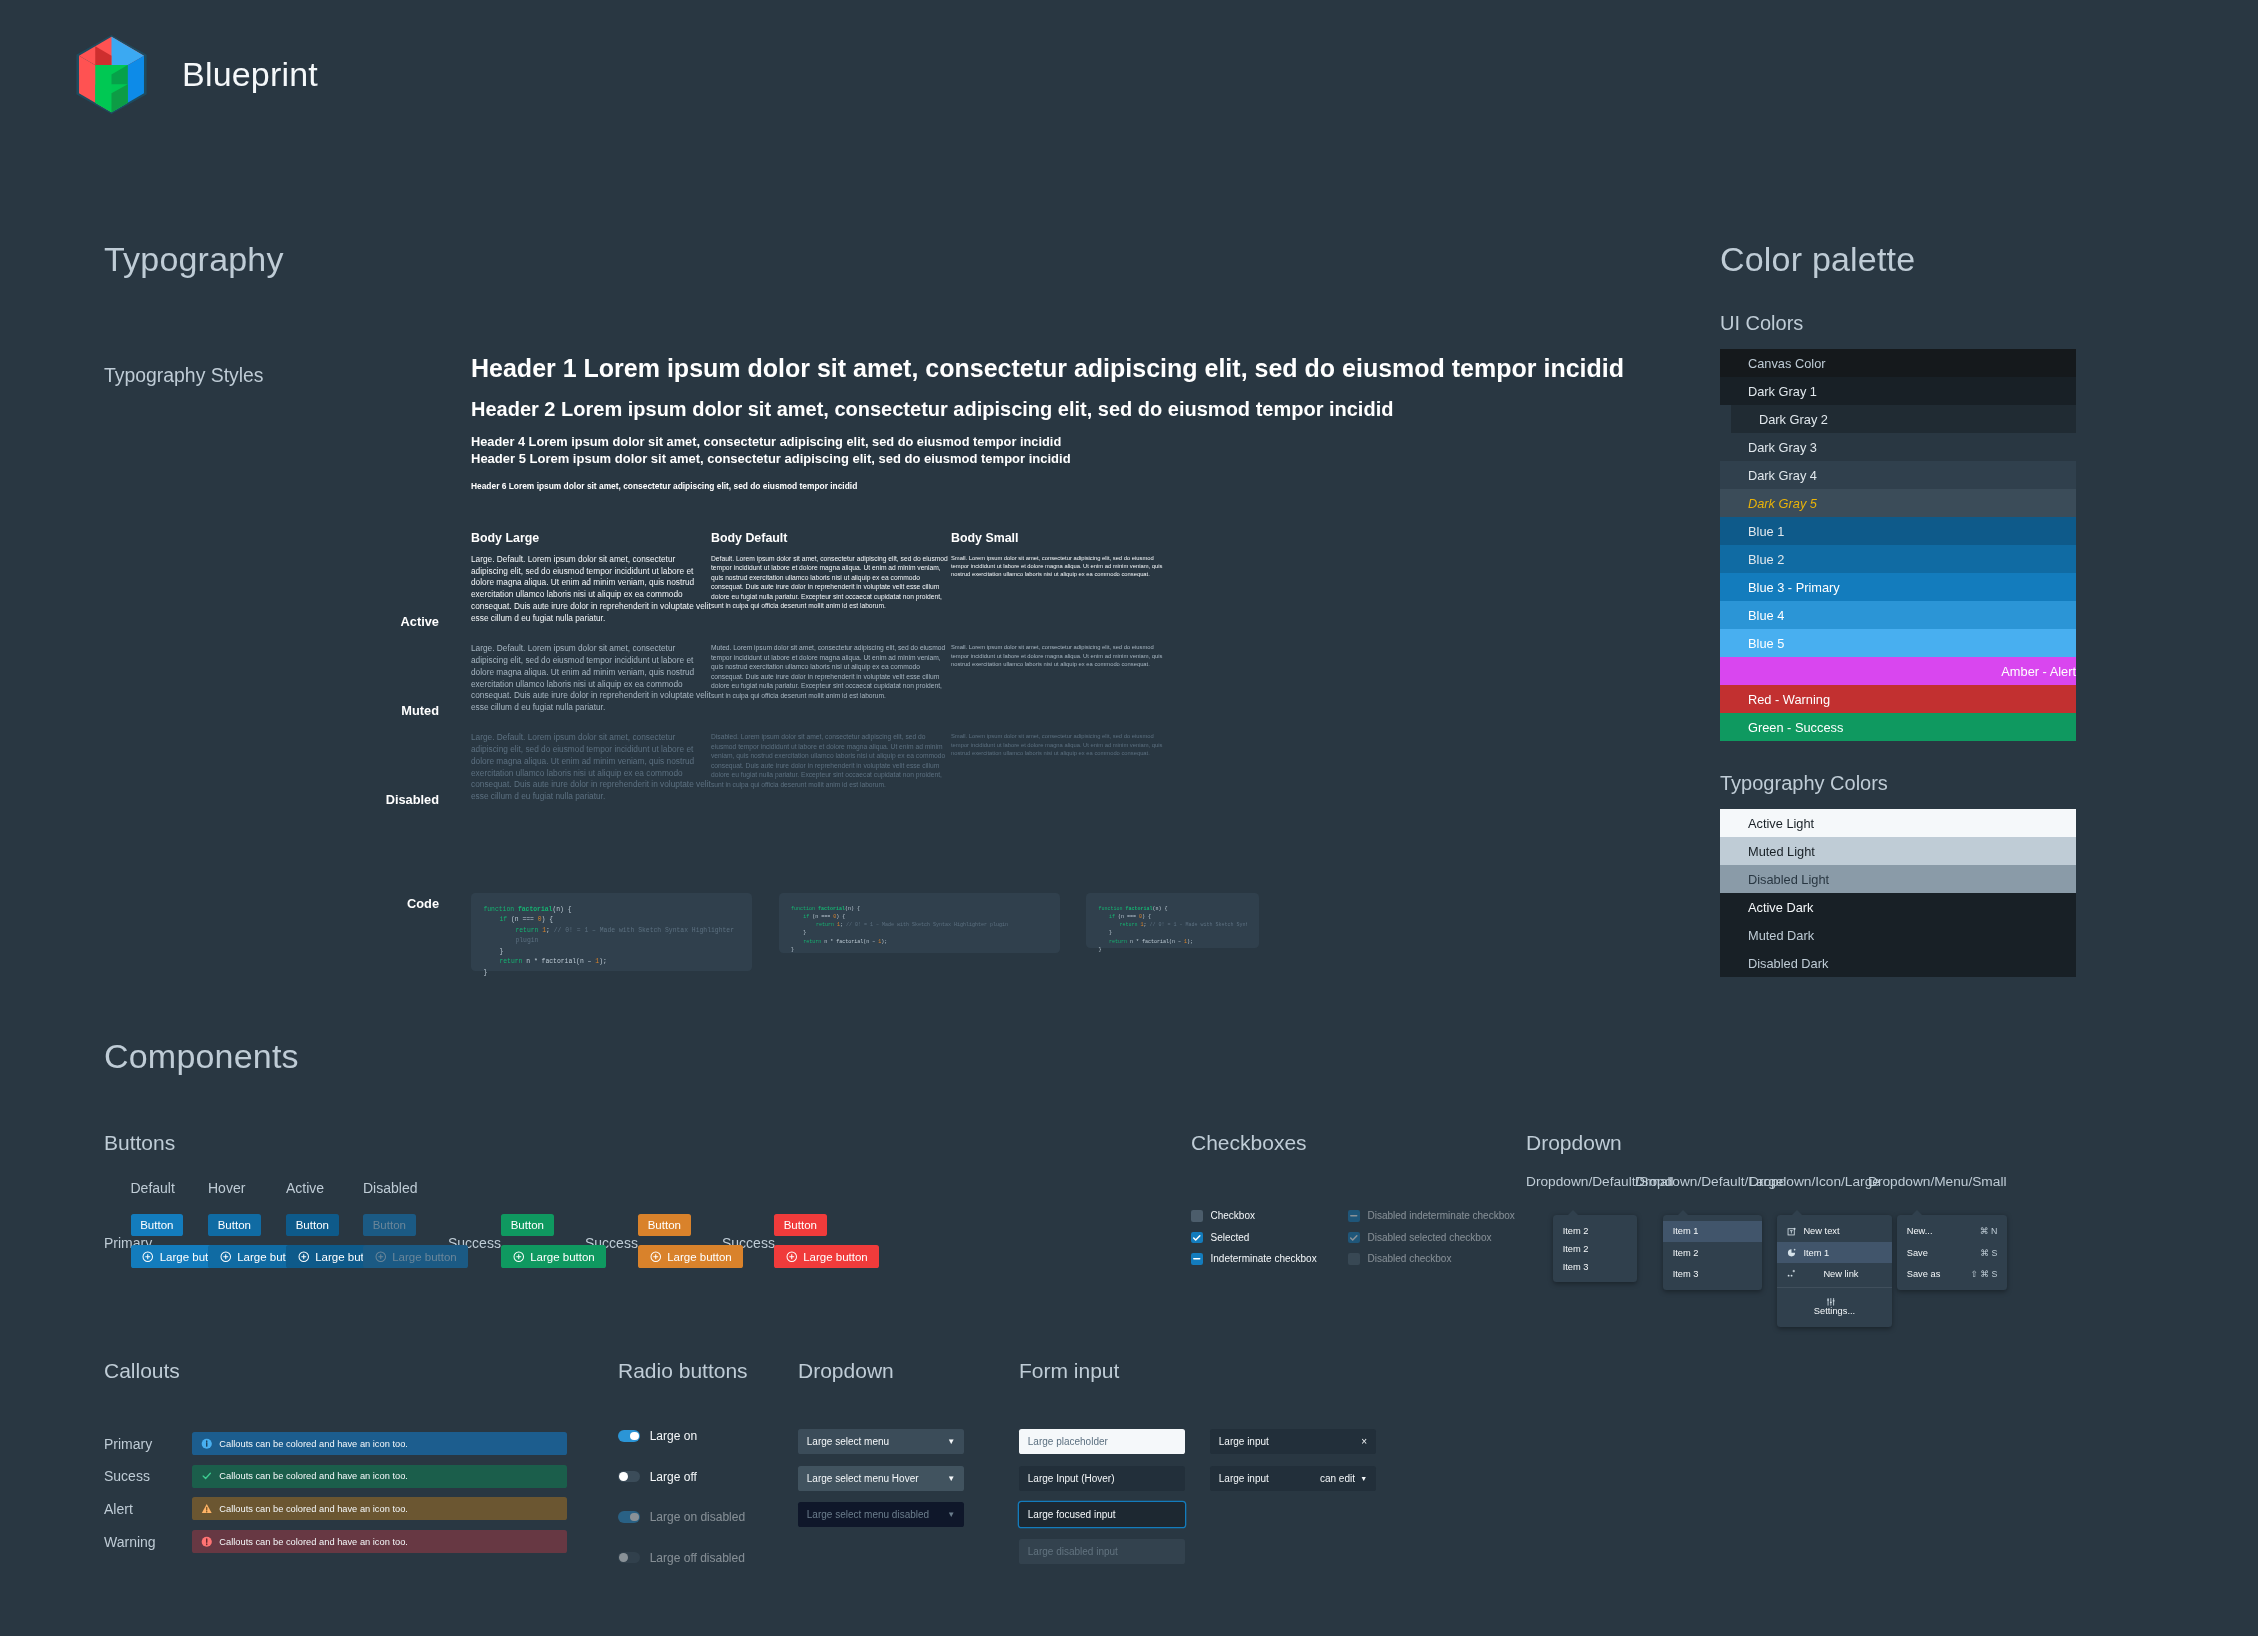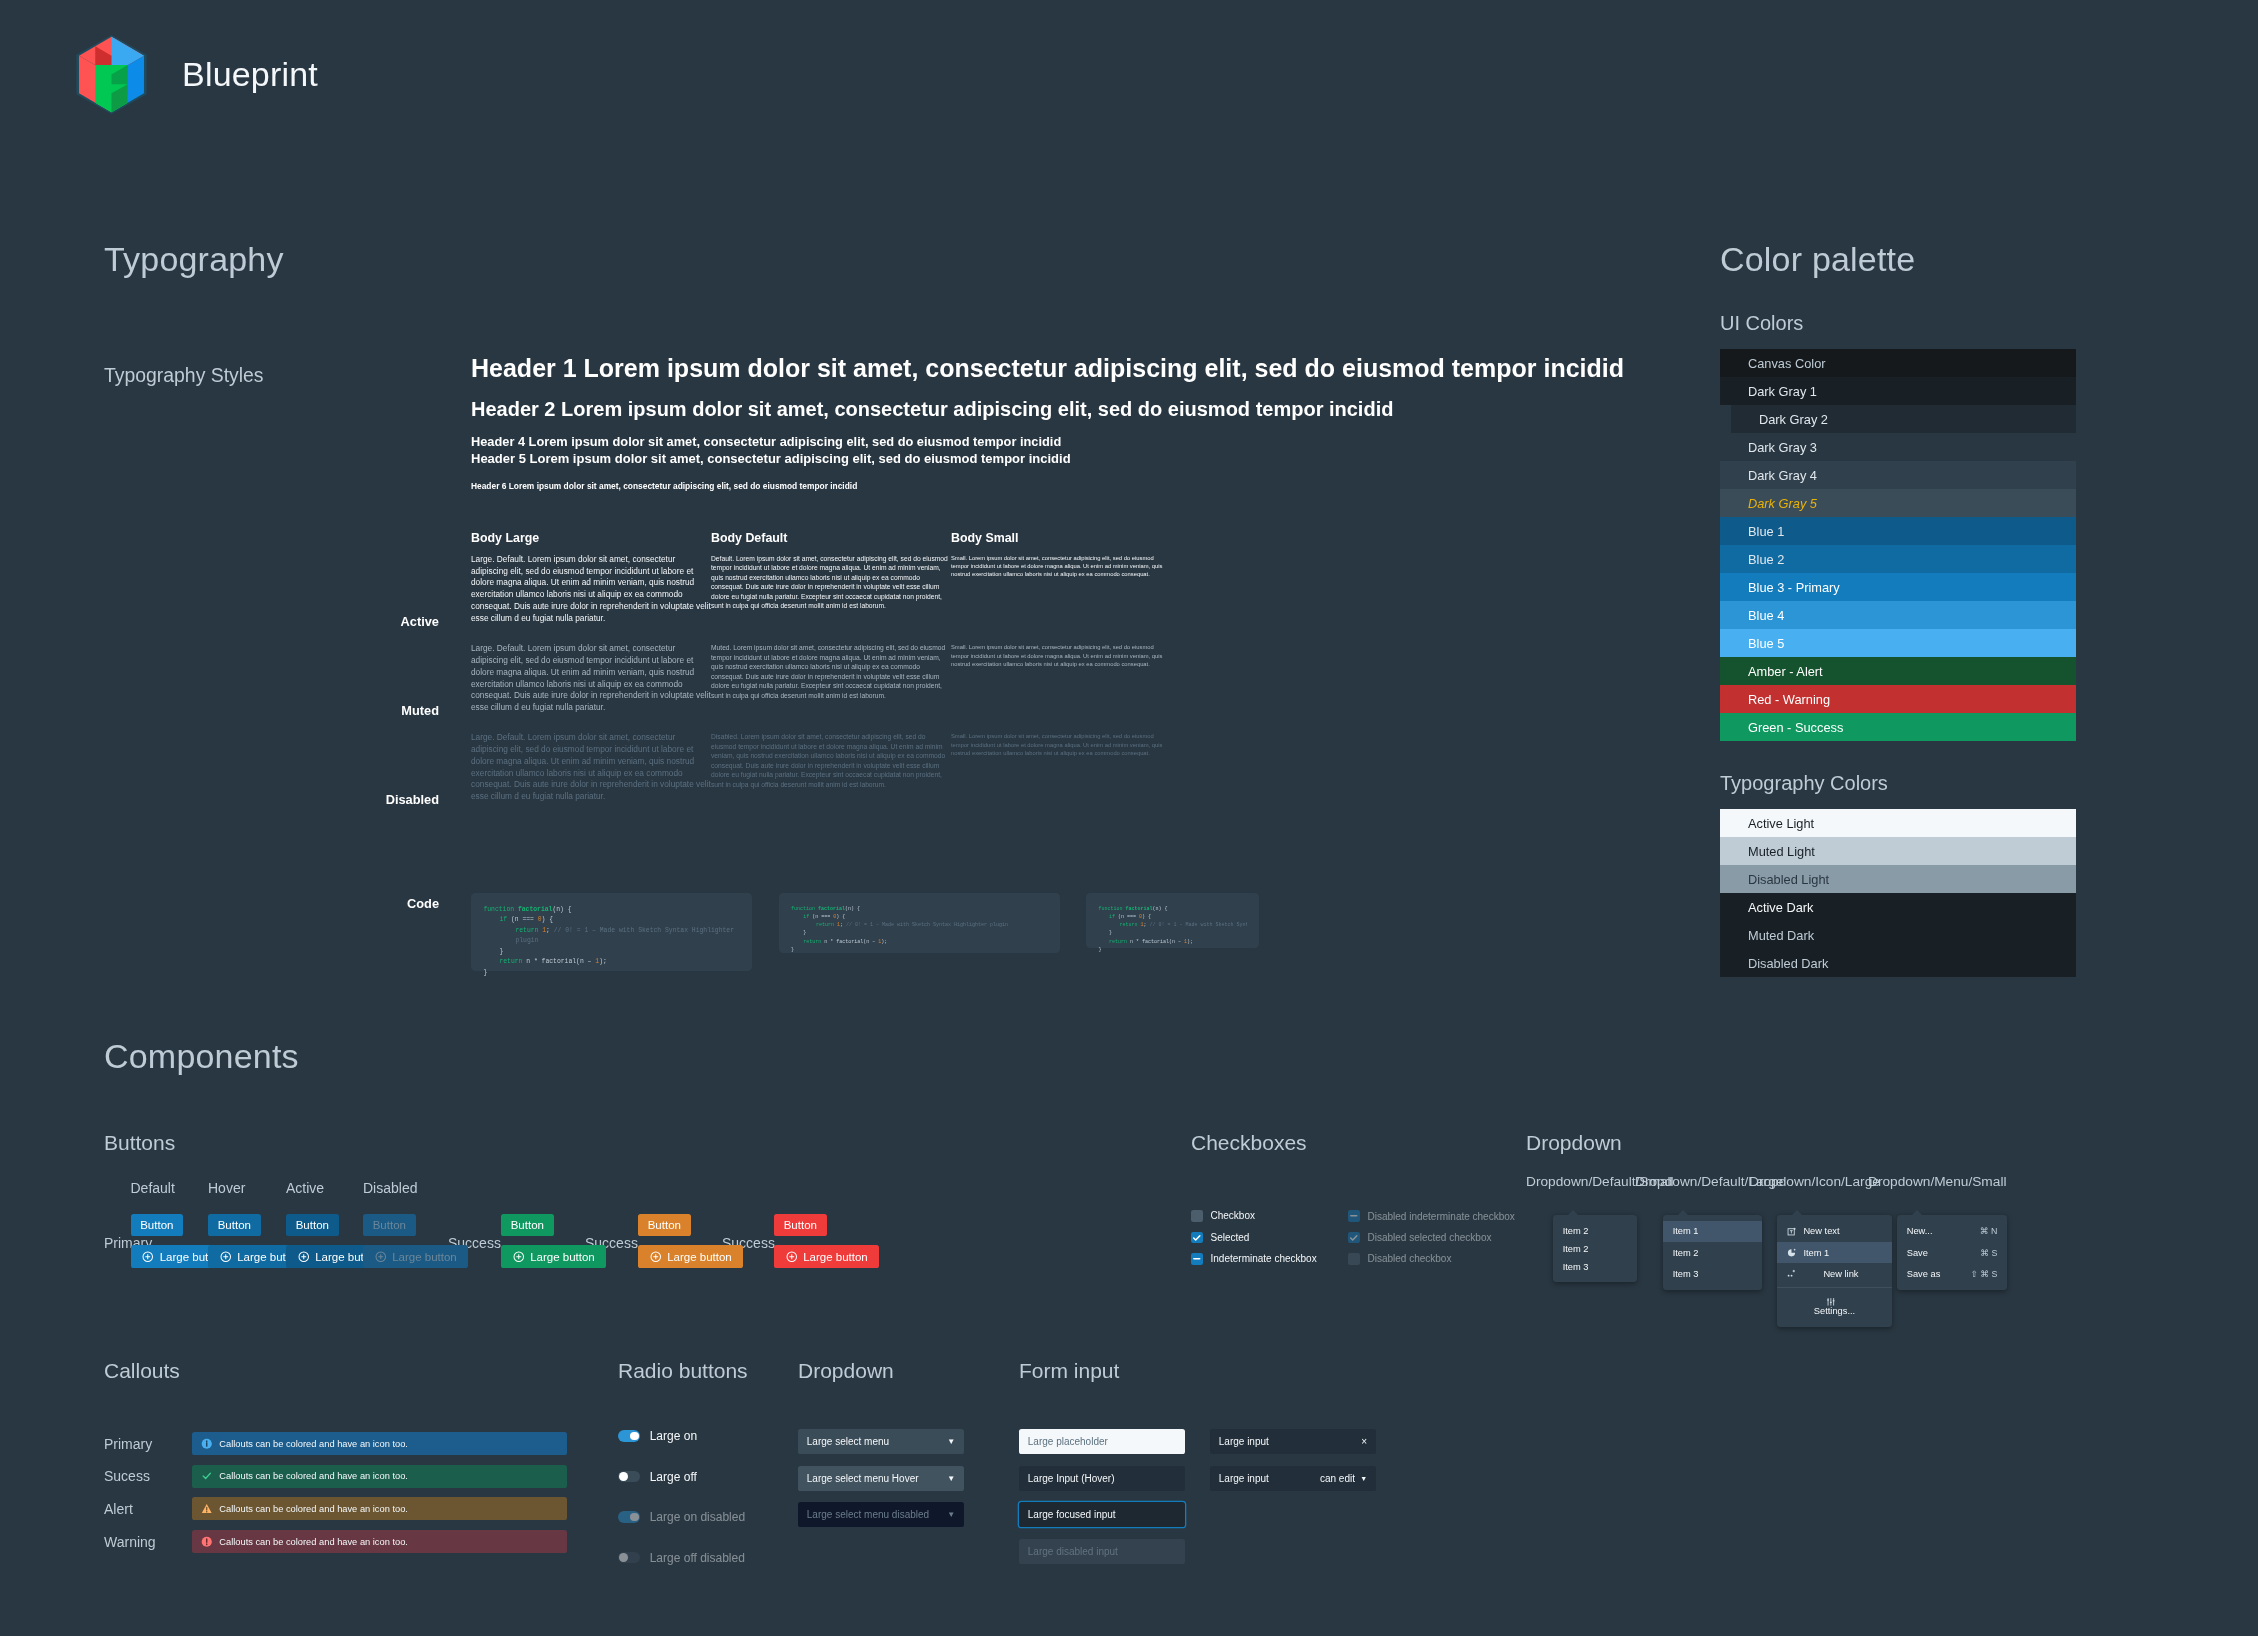--- a/index.html
+++ b/index.html
@@ -254,21 +254,21 @@
       </div>
       <div class="swatch" style="background: rgb(19, 124, 189); color: rgb(255, 255, 255);">
         <span>Blue 3 - Primary</span>
       </div>
       <div class="swatch" style="background: rgb(43, 149, 214); color: rgb(255, 255, 255);">
         <span>Blue 4</span>
       </div>
       <div class="swatch" style="background: rgb(72, 175, 240); color: rgb(255, 255, 255);">
         <span>Blue 5</span>
       </div>
-      <div class="swatch" style="background: #14532d; color: rgb(255, 255, 255);">
+      <div class="swatch" style="background: #d946ef; color: rgb(255, 255, 255); justify-content: flex-end;">
         <span>Amber - Alert</span>
       </div>
       <div class="swatch" style="background: rgb(194, 48, 48); color: rgb(255, 255, 255);">
         <span>Red - Warning</span>
       </div>
       <div class="swatch" style="background: rgb(15, 153, 96); color: rgb(255, 255, 255);">
         <span>Green - Success</span>
       </div>
     </div>
 </div>
@@ -398,21 +398,21 @@
           <span>Selected</span>
         </div>
         <div class="cb">
           <div class="cbbox" style="background: rgb(19, 124, 189);"><svg viewBox="0 0 13 13" width="11.5" height="11.5">
               <path d="M3.2 6.5h6.6" stroke="#fff" stroke-width="1.8" stroke-linecap="round"></path>
             </svg></div>
           <span>Indeterminate checkbox</span>
         </div>
       </div>
       <div class="cb-col2">
-        <div class="cb" style="opacity: 0.45; align-items: flex-end;">
+        <div class="cb" style="opacity: 0.45;">
           <div class="cbbox" style="background: rgb(19, 124, 189);"><svg viewBox="0 0 13 13" width="11.5" height="11.5">
               <path d="M3.2 6.5h6.6" stroke="#fff" stroke-width="1.8" stroke-linecap="round"></path>
             </svg></div>
           <span>Disabled indeterminate checkbox</span>
         </div>
         <div class="cb" style="opacity: 0.45;">
           <div class="cbbox" style="background: rgb(19, 124, 189);"><svg viewBox="0 0 13 13" width="11.5" height="11.5">
               <path d="M3 6.8l2.3 2.3L10 4.2" fill="none" stroke="#fff" stroke-width="1.7" stroke-linecap="round" stroke-linejoin="round"></path>
             </svg></div>
           <span>Disabled selected checkbox</span>

